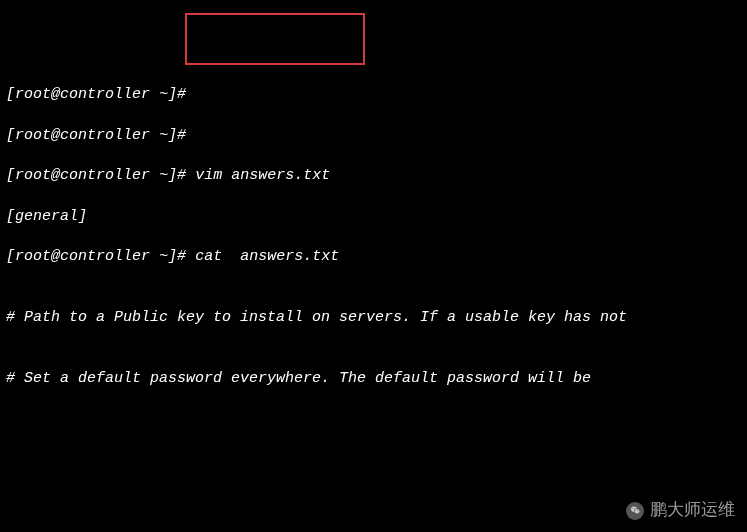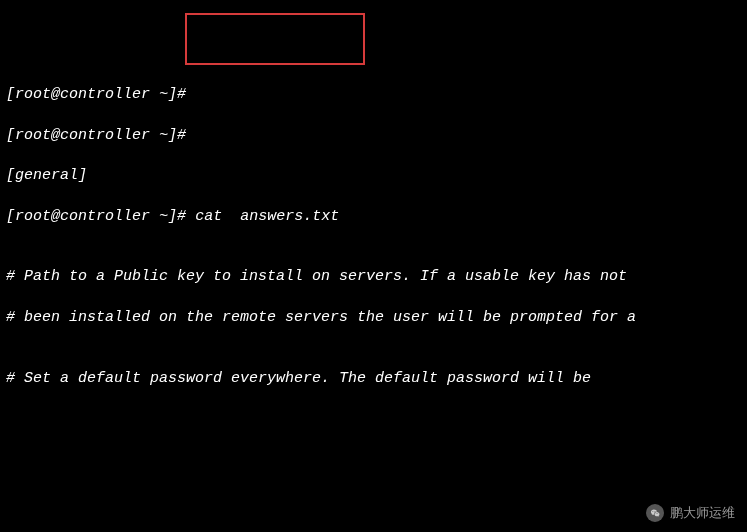--- a/index.html
+++ b/index.html
@@ -30,21 +30,21 @@
       pointer-events: none;
     }
     .watermark {
       position: absolute;
       bottom: 10px;
       right: 12px;
       display: flex;
       align-items: center;
       color: #9a9a9a;
       font-family: sans-serif;
-      font-size: 13px;
+      font-size: 17px;
       text-align: right;
     }
     .watermark .wm-icon {
       width: 18px;
       height: 18px;
       border-radius: 50%;
       background: #555;
       margin-right: 6px;
       display: flex;
       align-items: center;
@@ -60,25 +60,25 @@
       font-style: italic;
     }
   </style>
 </head>
 <body>
 
 
 
 <div><span class="term-line"><span>[</span><span>root</span><span>@</span><span>controller</span><span> </span><span>~</span><span>]</span><span>#</span><span></span></span>
 <span class="term-line"><span>[</span><span>root</span><span>@</span><span>controller</span><span> </span><span>~</span><span>]</span><span>#</span><span></span></span>
+<span class="term-line"><span>[</span><span>root</span><span>@</span><span>controller</span><span> </span><span>~</span><span>]</span><span>#</span><span> </span><span>vim answers.txt</span></span>
 <span class="term-line">[general]</span>
 <span class="term-line"><span>[</span><span>root</span><span>@</span><span>controller</span><span> </span><span>~</span><span>]</span><span>#</span><span> </span><span>cat  answers.txt</span></span>
 <span class="term-line"></span>
 <span class="term-line"># Path to a Public key to install on servers. If a usable key has not</span>
-<span class="term-line"># been installed on the remote servers the user will be prompted for a</span>
 <span class="term-line"></span>
 <span class="term-line"># Set a default password everywhere. The default password will be</span>
 
 
 
 <span class="term-line"></span>
 
 
 <span class="term-line"></span>
 

